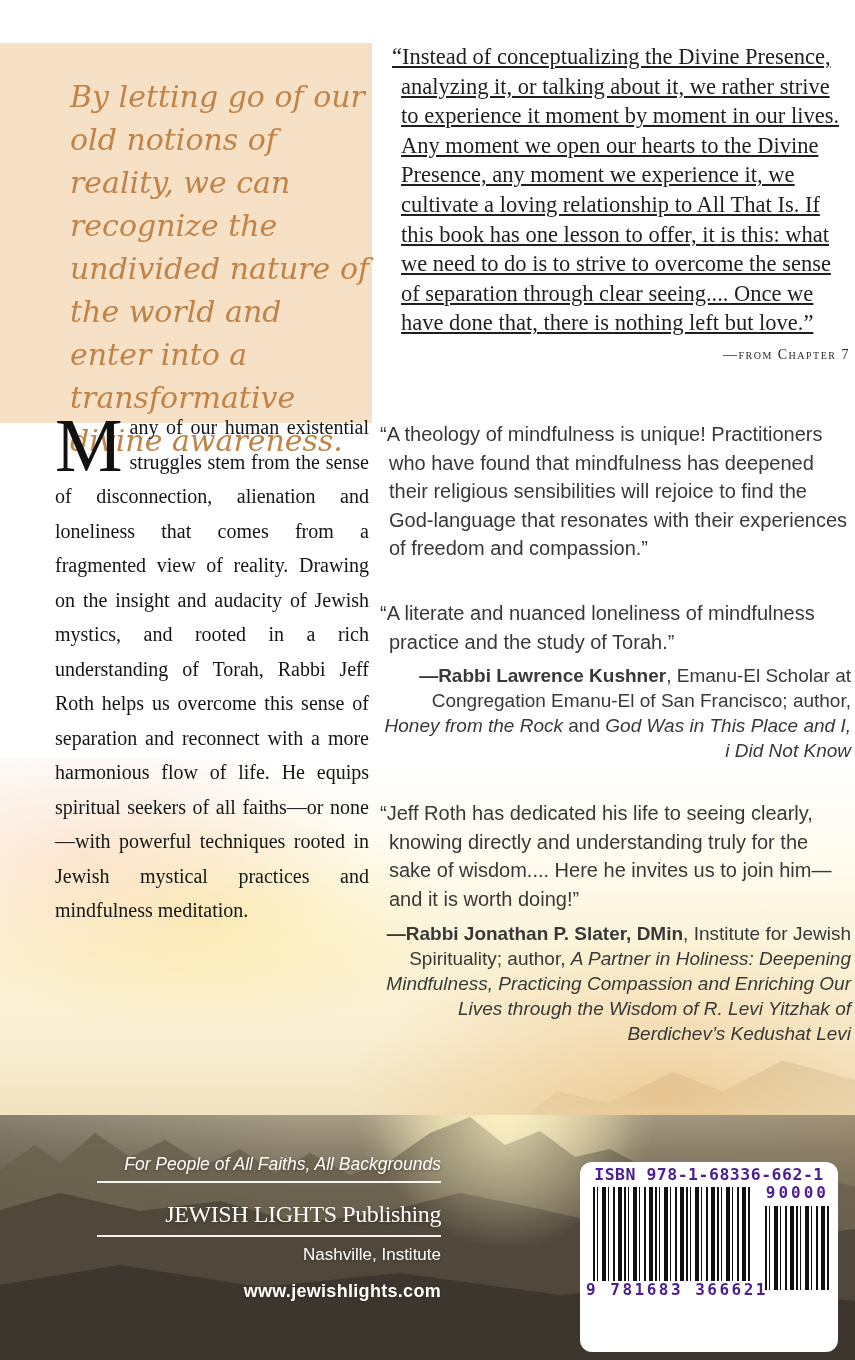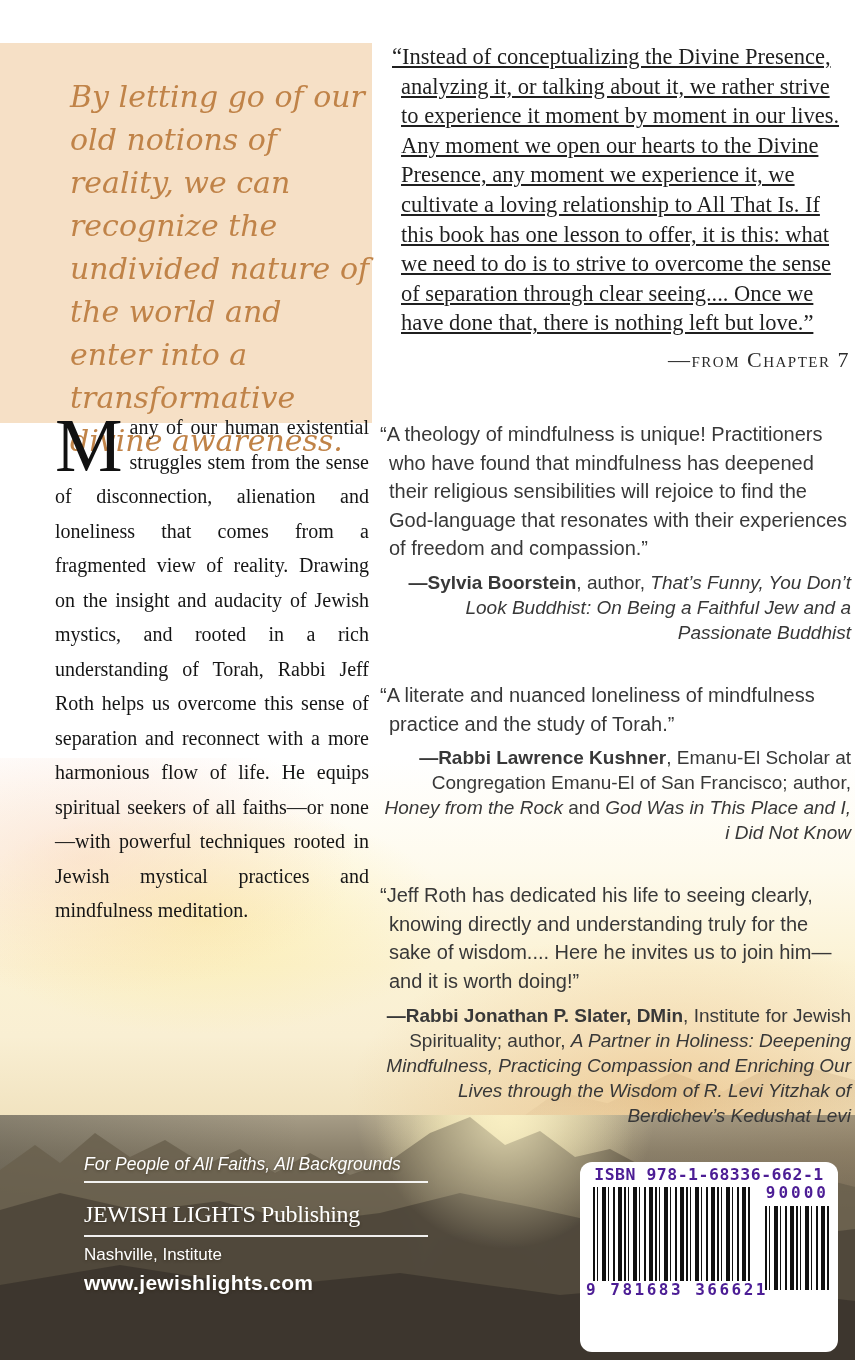--- a/index.html
+++ b/index.html
@@ -25,21 +25,21 @@
   .chapter-quote {
     position:absolute; left:392px; top:42px; width:458px; z-index:2;
   }
   .chapter-quote .cq-text {
     font-size:22.5px; line-height:29.6px; color:#1f1f1f;
     text-indent:-9px; padding-left:9px;text-decoration:underline;
   }
   .chapter-quote .cq-attr {
     margin-top:9px; text-align:right;
     font-variant:small-caps; letter-spacing:1.5px;
-    font-size:22px; color:#2a2a2a;
+    font-size:14px; color:#2a2a2a;
   }
 
   
   .description {
     position:absolute; left:55px; top:410px; width:314px; z-index:2;
     font-size:20px; line-height:34.5px; text-align:justify; color:#151515;
   }
   .description::first-letter {
     float:left; font-size:76px; line-height:56px;
     padding:7px 7px 0 0; color:#111;
@@ -87,35 +87,35 @@
   }
   .photo svg.ridges { position:absolute; left:0; top:0; width:855px; height:245px; display:block; }
   .sun-haze {
     position:absolute; left:0; top:0; width:855px; height:245px;
     background:radial-gradient(circle 185px at 505px 4px, rgba(250,240,195,0.75), rgba(250,240,195,0) 70%);
     pointer-events:none;
   }
 
   
   .pubblock {
-    position:absolute; left:84px; top:38px; width:344px; text-align:left;
+    position:absolute; left:97px; top:38px; width:344px; text-align:right;
     color:#ffffff; font-family:"Liberation Sans", sans-serif;
     text-shadow:0 1px 3px rgba(40,30,15,0.45);
   }
   .pub-tagline {
     font-style:italic; font-size:17.5px; line-height:22px; padding-bottom:6px;
     border-bottom:2px solid rgba(255,255,255,0.92);
   }
   .pub-name {
     font-family:"Liberation Serif", serif; font-size:24px; letter-spacing:-0.4px;
     line-height:30px; padding:16px 0 6px; white-space:nowrap;
     border-bottom:2px solid rgba(255,255,255,0.92);
   }
   .pub-location { font-size:17px; margin-top:8px; }
-  .pub-website  { font-size:21px; font-weight:700; margin-top:6px; letter-spacing:0.3px; }
+  .pub-website  { font-size:18px; font-weight:700; margin-top:16px; letter-spacing:0.3px; }
 
   
   .barcode {
     position:absolute; left:580px; top:47px; width:258px; height:190px;
     background:#ffffff; border-radius:12px; color:#4c1d95;
     font-family:"DejaVu Sans Mono", monospace;
   }
   .bc-isbn {
     position:absolute; left:0; right:0; top:3px; text-align:center;
     font-size:16.5px; font-weight:700; letter-spacing:0.5px; white-space:nowrap;
@@ -156,21 +156,20 @@
   <div class="chapter-quote">
     <div class="cq-text">“Instead of conceptualizing the Divine Presence, analyzing it, or talking about it, we rather strive to experience it moment by moment in our lives. Any moment we open our hearts to the Divine Presence, any moment we experience it, we cultivate a loving relationship to All That Is. If this book has one lesson to offer, it is this: what we need to do is to strive to overcome the sense of separation through clear seeing.... Once we have done that, there is nothing left but love.”</div>
     <div class="cq-attr">—from Chapter 7</div>
   </div>
 
   <div class="description">Many of our human existential struggles stem from the sense of disconnection, alienation and loneliness that comes from a fragmented view of reality. Drawing on the insight and audacity of Jewish mystics, and rooted in a rich understanding of Torah, Rabbi Jeff Roth helps us overcome this sense of separation and reconnect with a more harmonious flow of life. He equips spiritual seekers of all faiths—or none—with powerful techniques rooted in Jewish mystical practices and mindfulness meditation.</div>
 
   <div class="endorsements">
     <div class="endorsement">
       <div class="e-quote">“A theology of mindfulness is unique! Practitioners who have found that mindfulness has deepened their religious sensibilities will rejoice to find the God-language that resonates with their experiences of freedom and compassion.”</div>
-      <div class="e-attr"><span style="font-weight: 700;">—Sylvia Boorstein</span><span>, author, </span><span style="font-style: italic;">That’s Funny, You Don’t Look Buddhist: On Being a Faithful Jew and a Passionate Buddhist</span></div>
     </div>
     <div class="endorsement">
       <div class="e-quote">“A literate and nuanced loneliness of mindfulness practice and the study of Torah.”</div>
       <div class="e-attr"><span style="font-weight: 700;">—Rabbi Lawrence Kushner</span><span>, Emanu-El Scholar at Congregation Emanu-El of San Francisco; author, </span><span style="font-style: italic;">Honey from the Rock</span><span> and </span><span style="font-style: italic;">God Was in This Place and I, i Did Not Know</span></div>
     </div>
     <div class="endorsement">
       <div class="e-quote">“Jeff Roth has dedicated his life to seeing clearly, knowing directly and understanding truly for the sake of wisdom.... Here he invites us to join him—and it is worth doing!”</div>
       <div class="e-attr"><span style="font-weight: 700;">—Rabbi Jonathan P. Slater, DMin</span><span>, Institute for Jewish Spirituality; author, </span><span style="font-style: italic;">A Partner in Holiness: Deepening Mindfulness, Practicing Compassion and Enriching Our Lives through the Wisdom of R. Levi Yitzhak of Berdichev’s Kedushat Levi</span></div>
     </div>
   </div>

